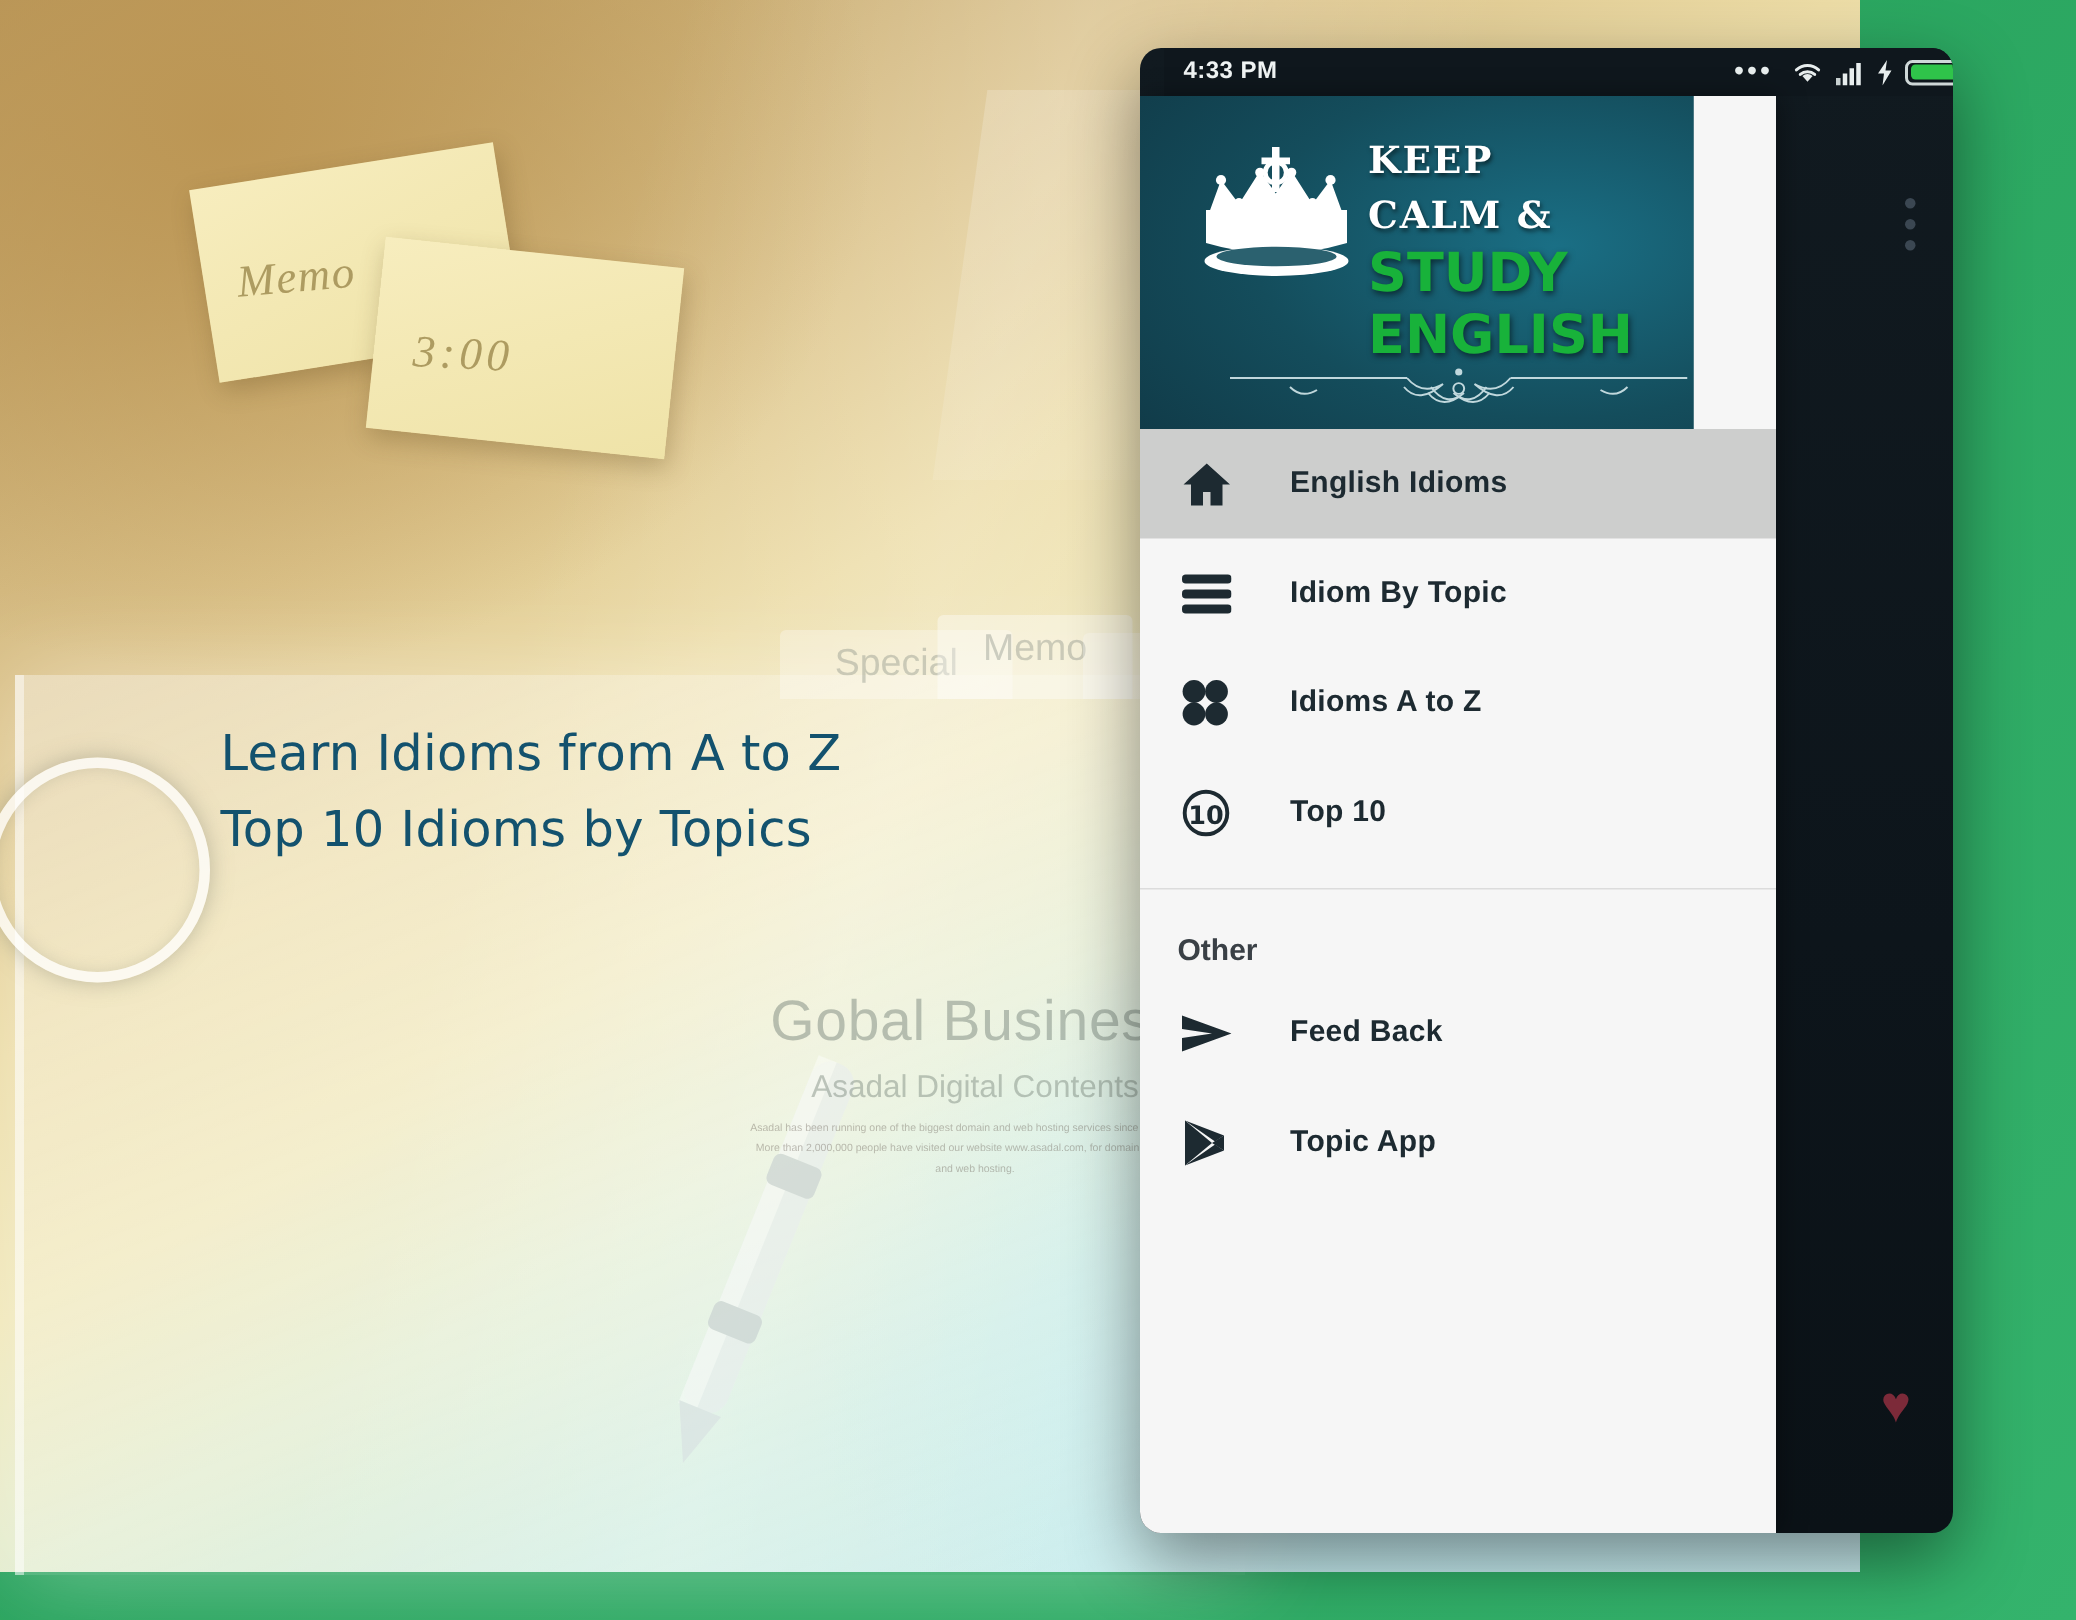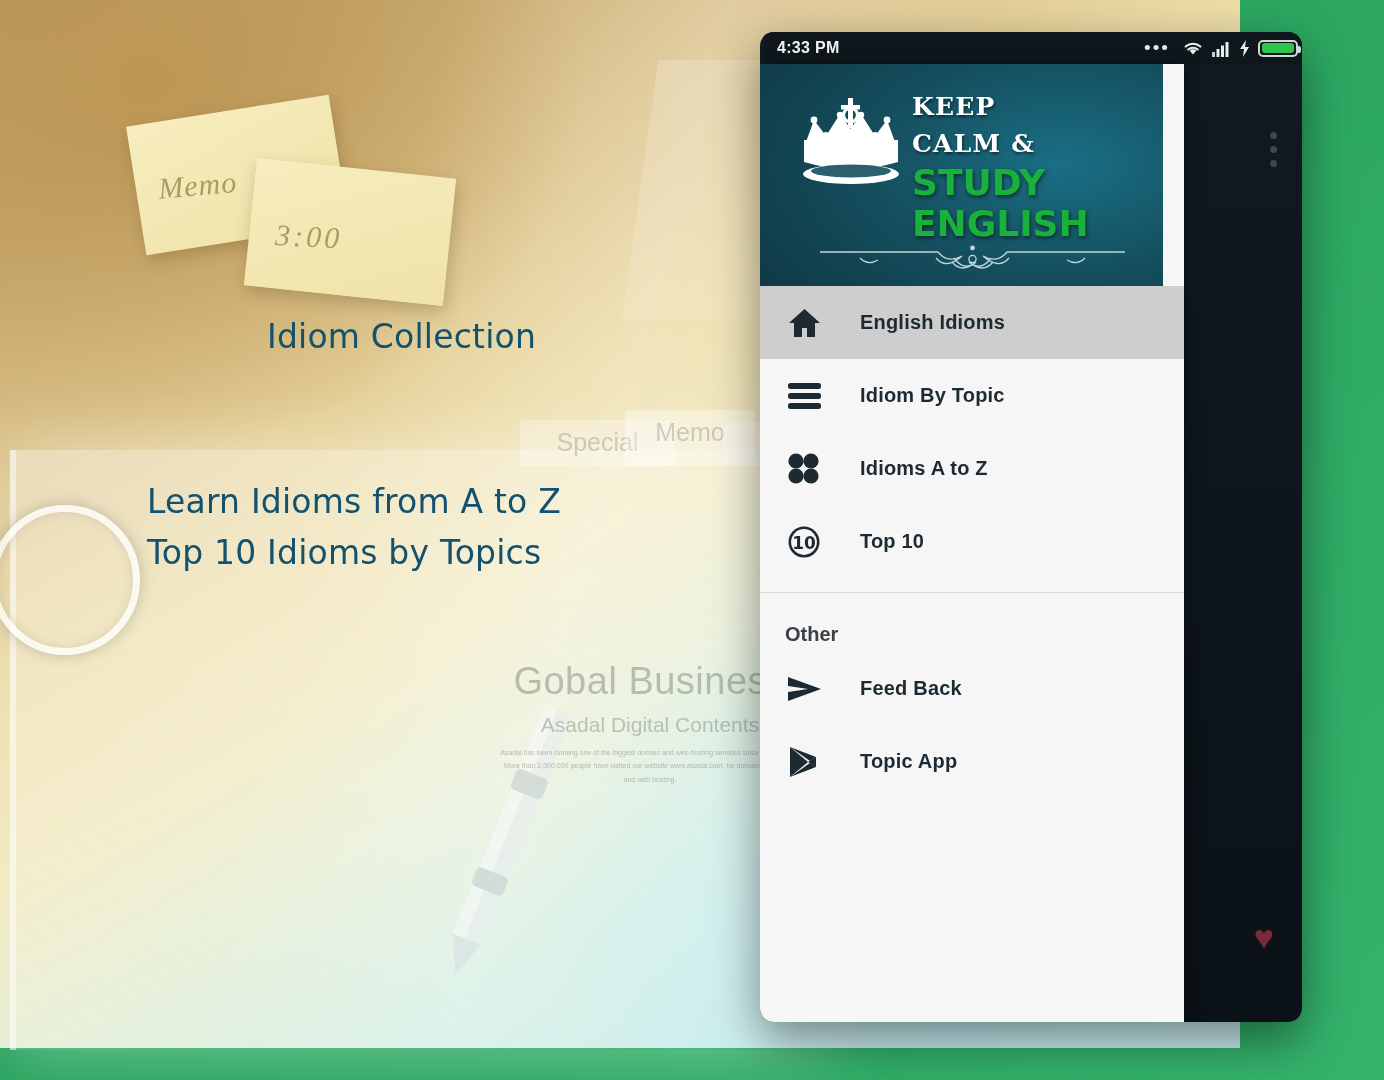--- a/index.html
+++ b/index.html
@@ -109,21 +109,21 @@
 
   
   #phone {
     position:absolute; left:760px; top:32px; width:542px; height:990px;
     background:linear-gradient(180deg,#111a20 0%,#0d151b 60%,#0b1217 100%);
     border-radius:14px;
     box-shadow:0 18px 48px rgba(0,0,0,.45);
     overflow:hidden;
   }
   #status-bar {
-    position:absolute; left:4px; top:0; width:542px; height:32px;
+    position:absolute; left:16px; top:0; width:542px; height:32px;
     background:#0f171d; color:#f0f4f4;
     display:flex; align-items:center;
   }
   #status-time { margin-left:13px; font-size:16px; font-weight:bold;
      letter-spacing:.3px; }
   #status-right { position:absolute; right:8px; top:0; height:32px;
      display:flex; align-items:center; gap:8px; }
   #status-dots { letter-spacing:2px; font-size:19px; line-height:10px;
      color:#e8eeee; margin-right:4px;}
   .battery {
@@ -142,21 +142,21 @@
   #fav-heart { position:absolute; right:28px; bottom:68px;
     font-size:34px; color:#7c2a39; line-height:1; }
 
   
   #drawer {
     position:absolute; left:0; top:32px; width:424px; height:958px;
     background:#f6f6f6;
     box-shadow:3px 0 16px rgba(0,0,0,.35);
   }
   #drawer-header {
-    position:relative; width:403px; height:222px; overflow:hidden;
+    position:relative; width:369px; height:222px; overflow:hidden;
     background:
       radial-gradient(ellipse 420px 240px at 75% 45%, #1a6f85 0%, #144d5c 48%, #0f3340 100%),
       linear-gradient(120deg,#0e2b33,#14505f);
   }
   #crown {
     position:absolute; left:36px; top:32px; width:110px; height:100px;
   }
   #logo-text { position:absolute; left:152px; top:28px; }
   #logo-text .l1, #logo-text .l2 {
     color:#fff; font-weight:bold; font-size:25px; letter-spacing:1.2px;
@@ -216,21 +216,20 @@
   <div class="ghost" id="tab-special">Special</div>
   <div class="ghost" id="tab-memo">Memo</div>
   <div class="ghost" id="tab-dia">Dia</div>
 
   <div id="bg-words">
     <div class="w1">Gobal Business</div>
     <div class="w2">Asadal Digital Contents</div>
     <div class="w3">Asadal has been running one of the biggest domain and web hosting services since March 1998. More than 2,000,000 people have visited our website www.asadal.com, for domain registration and web hosting.</div>
   </div>
 
-  <div class="feature" id="feat-0">Idiom Collection</div>
   <div class="feature" id="feat-2">Learn Idioms from A to Z</div>
   <div class="feature" id="feat-3">Top 10 Idioms by Topics</div>
 </div>
 
 <div id="phone">
 
   <div id="status-bar">
     <div id="status-time">4:33 PM</div>
     <div id="status-right">
       <span id="status-dots">•••</span>

